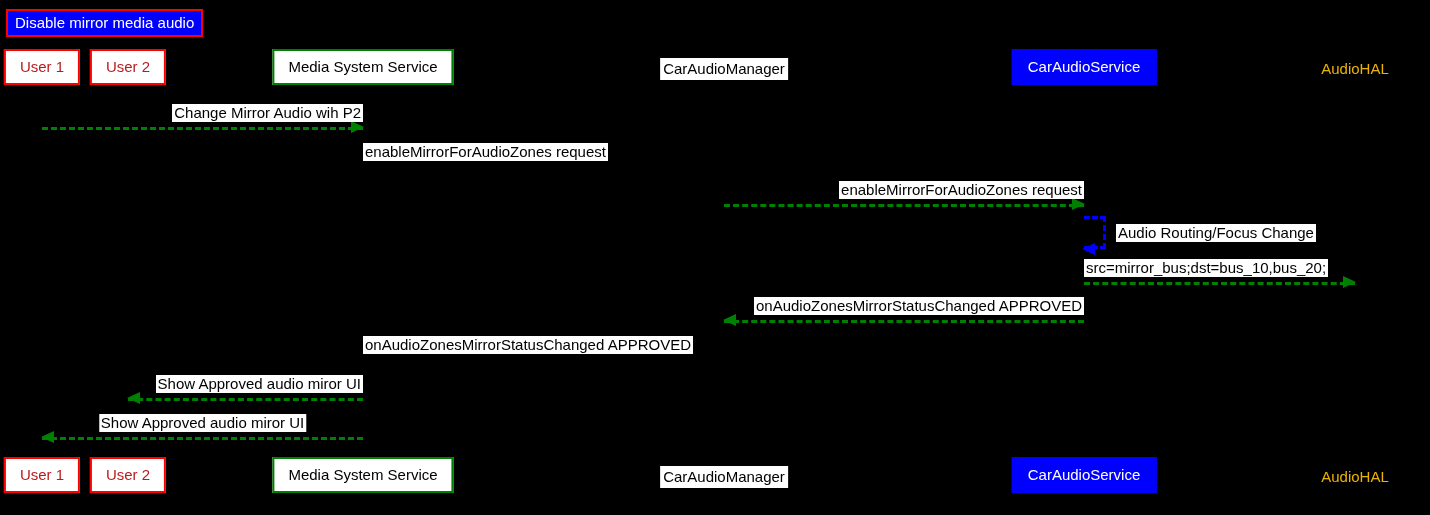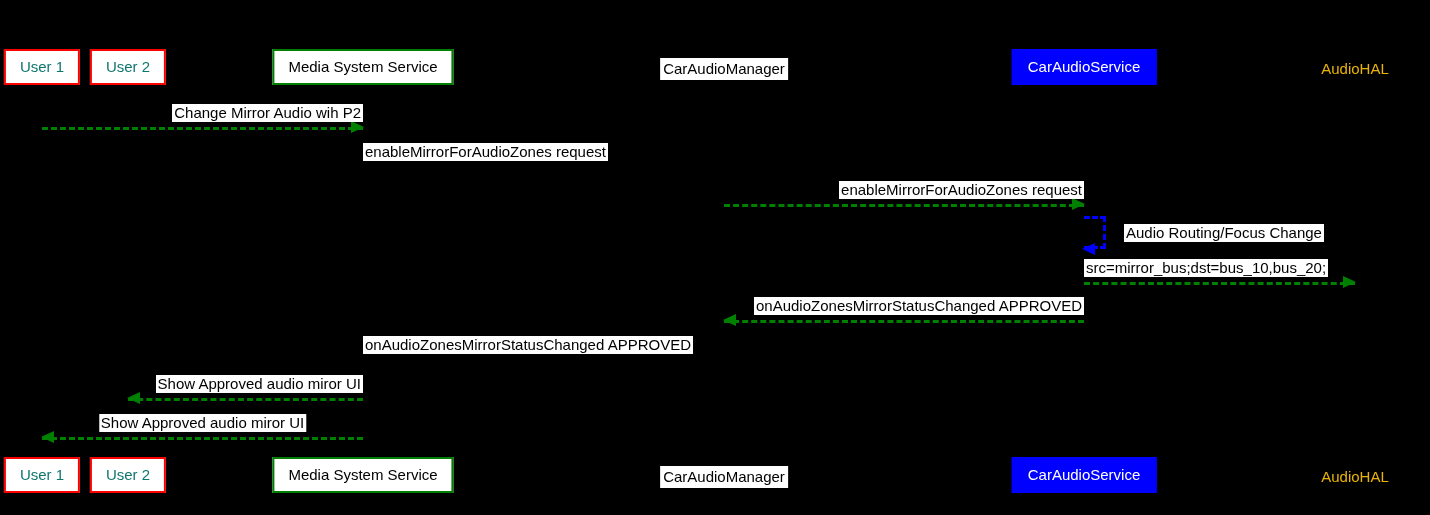--- a/index.html
+++ b/index.html
@@ -40,21 +40,21 @@
     white-space: nowrap;
     font-size: 15px;
     line-height: 18px;
     box-sizing: border-box;
   }
   .p-boxed {
     padding: 7px 14px;
     border-width: 2px;
     border-style: solid;
   }
-  .p-red   { background: #ffffff; border-color: #ff0000; color: #0f766e; }
+  .p-red   { background: #ffffff; border-color: #ff0000; color: #b91c1c; }
   .p-green { background: #ffffff; border-color: #008000; color: #000000; }
   .p-blue  { background: #0000ff; border-color: #0000ff; color: #ffffff; text-align: right; }
   .p-plain-white { background: #ffffff; color: #000000; padding: 2px 3px; }
   .p-plain-black { background: #000000; color: #eab308; padding: 2px 3px; }
 
   
   .lifeline {
     position: absolute;
     width: 0;
     border-left: 2px dashed #000000;
@@ -127,36 +127,37 @@
     left: -2px;
     bottom: -6px;
     width: 0; height: 0;
     border-top: 6px solid transparent;
     border-bottom: 6px solid transparent;
     border-right: 13px solid #0000ff;
   }
   .selfmsg .self-label {
     position: absolute;
     left: 100%;
-    margin-left: 18px;
+    margin-left: 10px;
     top: 50%;
     transform: translateY(-50%);
     background: #ffffff;
     color: #000000;
     font-size: 15px;
     line-height: 18px;
     padding: 0 2px;
     white-space: nowrap;
   }
 </style>
 </head>
 <body>
 
 <div id="canvas">
 
+  <div class="title-box">Disable mirror media audio</div>
 
   <div class="lifeline" style="left:42px;  top:89px; height:365px;"></div>
   <div class="lifeline" style="left:128px; top:89px; height:365px;"></div>
   <div class="lifeline" style="left:363px; top:89px; height:365px;"></div>
   <div class="lifeline" style="left:724px; top:82px; height:372px;"></div>
   <div class="lifeline" style="left:1084px;top:89px; height:365px;"></div>
   <div class="lifeline" style="left:1355px;top:82px; height:372px;"></div>
 
   <div class="participant p-boxed p-red" style="left:42px;  top:49px;"><span>User 1</span></div>
   <div class="participant p-boxed p-red" style="left:128px; top:49px;"><span>User 2</span></div>

